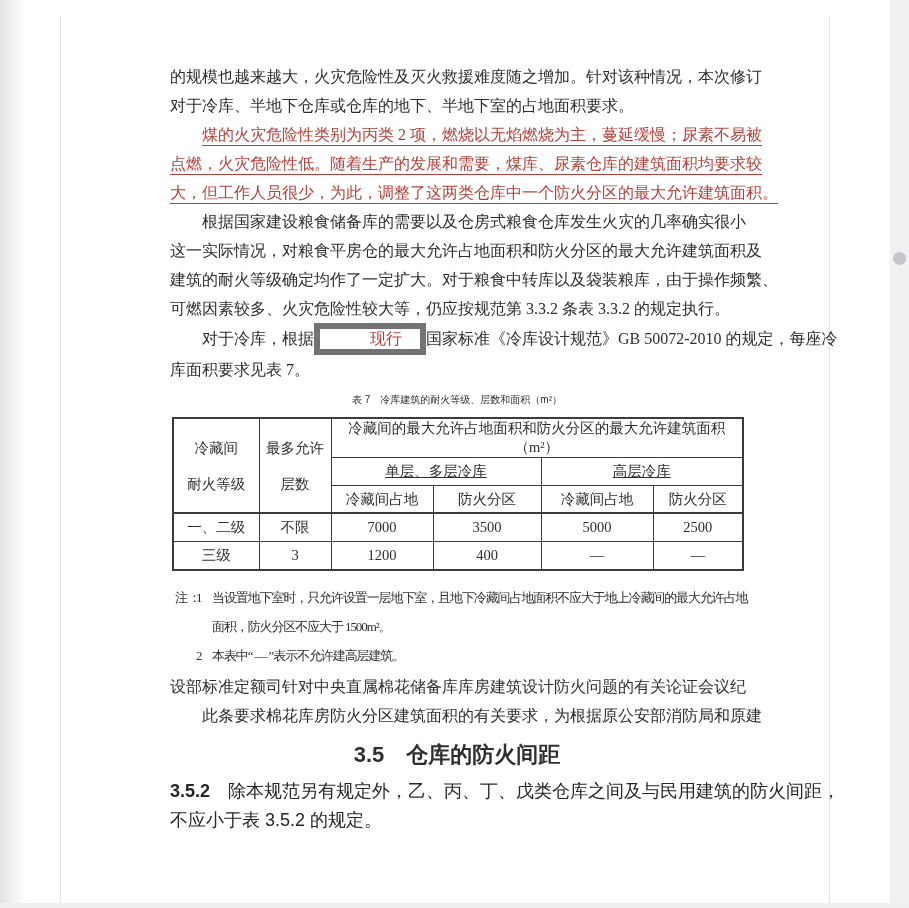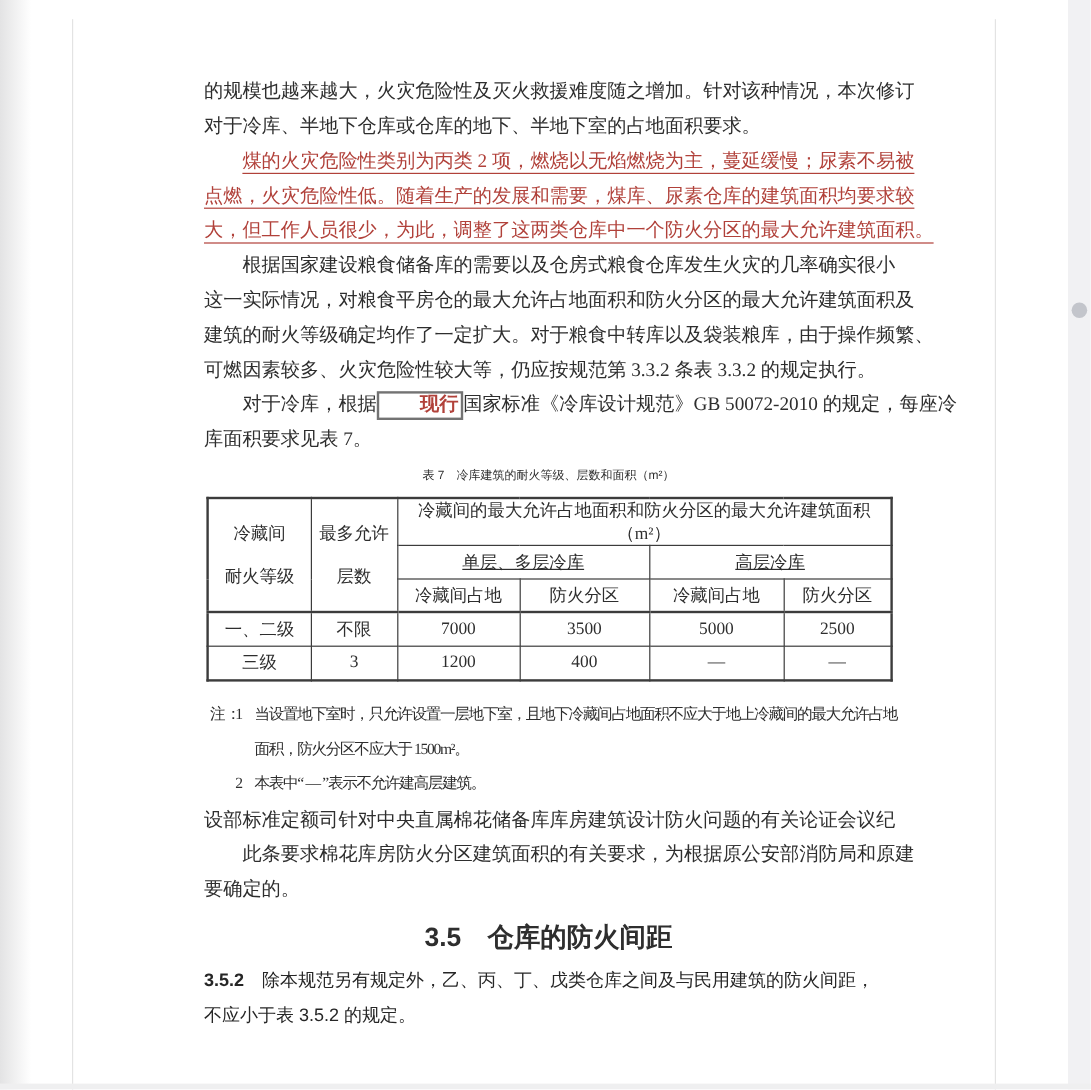--- a/index.html
+++ b/index.html
@@ -32,22 +32,22 @@
   .indent{text-indent:32px;}
   .red-line{
     color:var(--red);
     text-decoration:underline;
     text-decoration-thickness:1px;
     text-decoration-color:var(--red);
     text-underline-offset:5px;
   }
   .rev-box{
     display:inline-block;color:var(--red);
-    border:2px solid #737373;
-    padding:0 2px;line-height:20px;font-weight:bold;
+    border:6px solid #737373;
+    padding:0 18px;line-height:20px;
   }
   .table-title{
     font-family:"Liberation Sans","DejaVu Sans",sans-serif;
     font-weight:normal;font-size:10px;line-height:22px;
     text-align:center;margin-top:5px;
   }
   table.t7{
     border-collapse:collapse;table-layout:fixed;
     width:570px;margin:6px 0 0 2px;
     font-size:14.5px;color:var(--ink);
@@ -71,21 +71,21 @@
   .note-text{letter-spacing:-1.1px;}
   .para4{margin-top:2px;}
   .section-heading{
     font-family:"Liberation Sans","DejaVu Sans",sans-serif;
     font-weight:bold;font-size:22px;line-height:30px;
     text-align:center;margin-top:10px;
   }
   .clause{
     margin-top:7px;
     font-family:"Liberation Sans","DejaVu Sans",sans-serif;
-    font-size:15px;line-height:29px;white-space:nowrap;color:#262626;
+    font-size:18px;line-height:29px;white-space:nowrap;color:#262626;
   }
   .clause .num{font-weight:bold;}
   .v-scrollbar{
     position:absolute;right:0;top:0;width:19px;height:908px;
     background:#f1f1f3;
   }
   .v-thumb{
     position:absolute;left:3px;top:252px;width:13px;height:13px;
     border-radius:50%;background:#c3c5cb;
   }
@@ -191,21 +191,20 @@
       <div class="note-row">
         <span class="note-label"></span>
         <span class="note-num">2</span>
         <span class="note-text">本表中“ — ”表示不允许建高层建筑。</span>
       </div>
     </div>
 
     <div class="para4">
       <div class="bline">设部标准定额司针对中央直属棉花储备库库房建筑设计防火问题的有关论证会议纪</div>
       <div class="bline indent">此条要求棉花库房防火分区建筑面积的有关要求，为根据原公安部消防局和原建</div>
-      <div class="bline">要确定的。</div>
     </div>
 
     <div class="section-heading">3.5　仓库的防火间距</div>
 
     <div class="clause">
       <div><span class="num">3.5.2</span><span>　除本规范另有规定外，乙、丙、丁、戊类仓库之间及与民用建筑的防火间距，</span></div>
       <div>不应小于表 3.5.2 的规定。</div>
     </div>
 
   </div>

